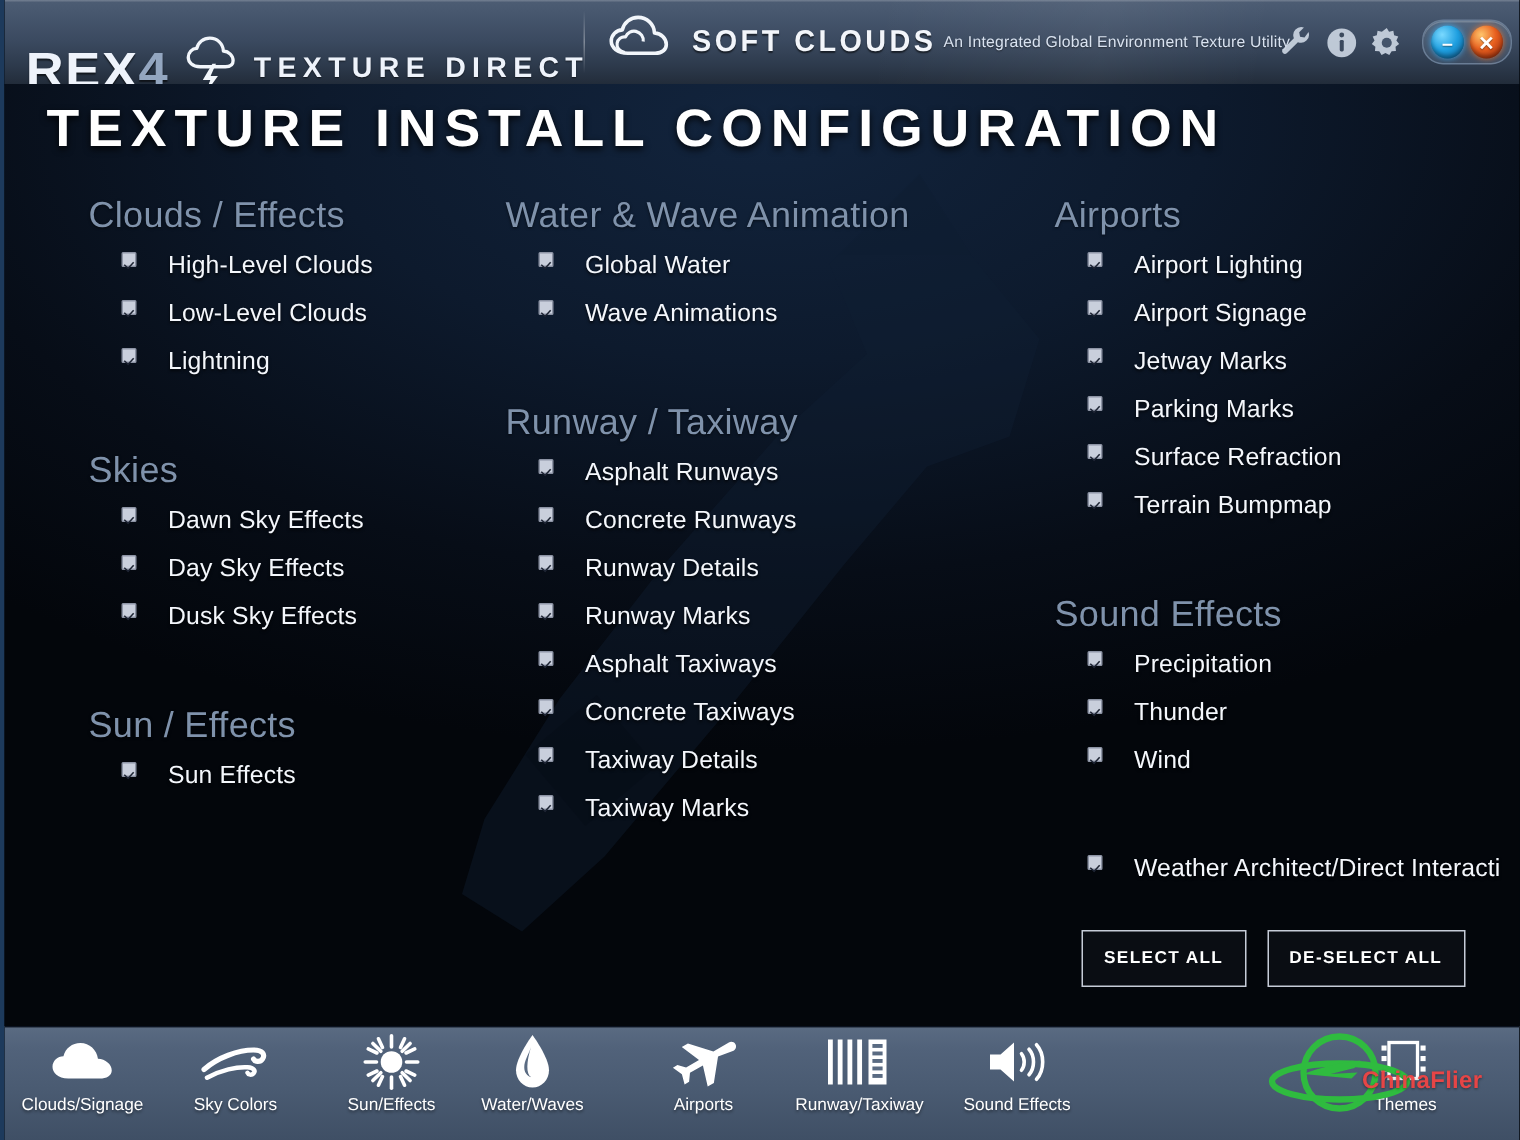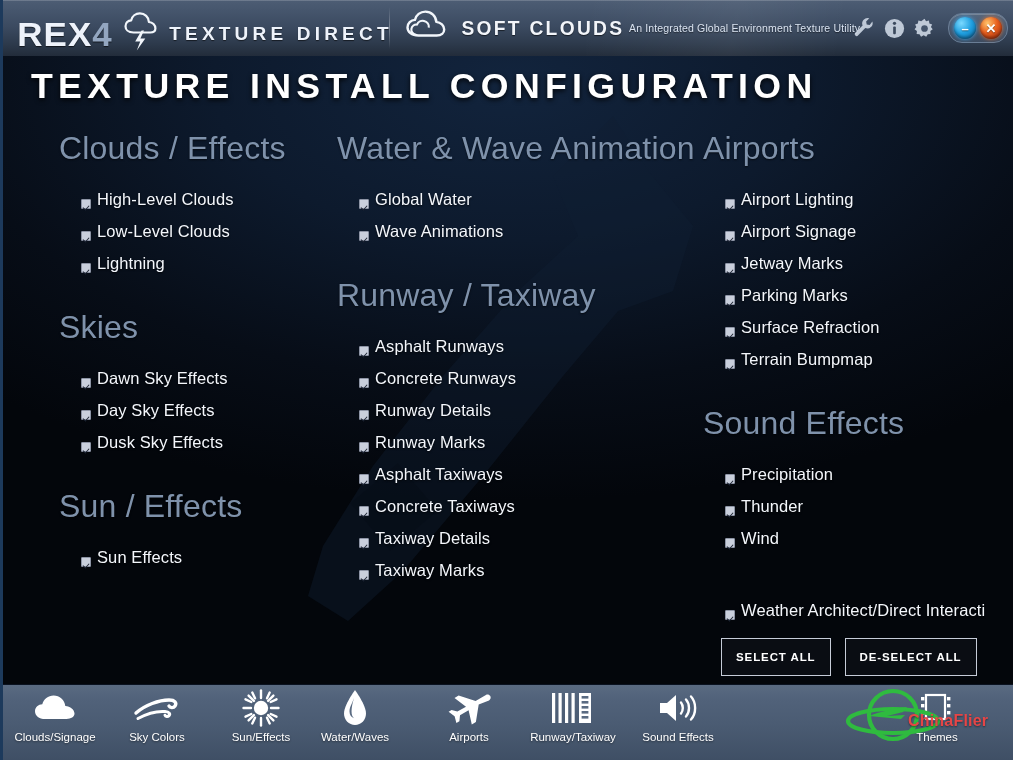--- a/index.html
+++ b/index.html
@@ -21,21 +21,21 @@
     position:absolute;left:0;top:0;width:1013px;height:56px;
     background:linear-gradient(180deg,#4d5d74 0%,#46566d 18%,#3b4a60 48%,#2d3a4c 78%,#222c3a 100%);
     box-shadow:inset 0 1px 0 rgba(255,255,255,.18), 0 1px 0 #0b1420;
     overflow:hidden;
   }
   .titlebar:after{
     content:"";position:absolute;right:0;top:0;width:430px;height:56px;
     background:linear-gradient(100deg,rgba(255,255,255,0) 0%,rgba(255,255,255,.05) 35%,rgba(255,255,255,0) 60%);
     pointer-events:none;
   }
-  .tb-left{position:absolute;left:10px;top:0;height:68px;display:flex;align-items:center;gap:0;}
+  .tb-left{position:absolute;left:10px;top:12px;height:68px;display:flex;align-items:center;gap:0;}
   .logo-rex{
     font-family:"Liberation Sans", sans-serif;
     font-size:33px;font-weight:bold;letter-spacing:1px;
     color:#eef3fb;
     text-shadow:0 1px 1px rgba(0,0,0,.6);
     transform:scaleX(1.06);
     transform-origin:left center;
     line-height:1;
     padding-left:4px;
   }
@@ -99,26 +99,26 @@
 
   .columns{position:absolute;left:0;top:74px;width:1013px;}
   .col{position:absolute;top:0;}
   .col-1{left:56px;width:270px;}
   .col-2{left:334px;width:350px;}
   .col-3{left:700px;width:320px;}
 
   .group{margin-bottom:0;}
   .group-title{
     color:#7f92ab;
-    font-size:32px;font-weight:normal;letter-spacing:.2px;
+    font-size:24px;font-weight:normal;letter-spacing:.2px;
     margin:0 0 10px 0;white-space:nowrap;
     text-shadow:0 1px 2px rgba(0,0,0,.6);
   }
   .opt{
-    display:flex;align-items:flex-end;gap:6px;
+    display:flex;align-items:flex-start;gap:21px;
     height:32px;padding-left:22px;white-space:nowrap;cursor:pointer;
   }
   .opt .cb{
     width:10px;height:10px;flex:0 0 10px;border-radius:1px;
     background:#c9cfdc;border:1px solid #8d94a5;
     position:relative;box-sizing:border-box;
   }
   .opt .cb:after{
     content:"";position:absolute;left:2px;top:4px;width:3px;height:5px;
     border:solid #1d2433;border-width:0 1.6px 1.6px 0;

